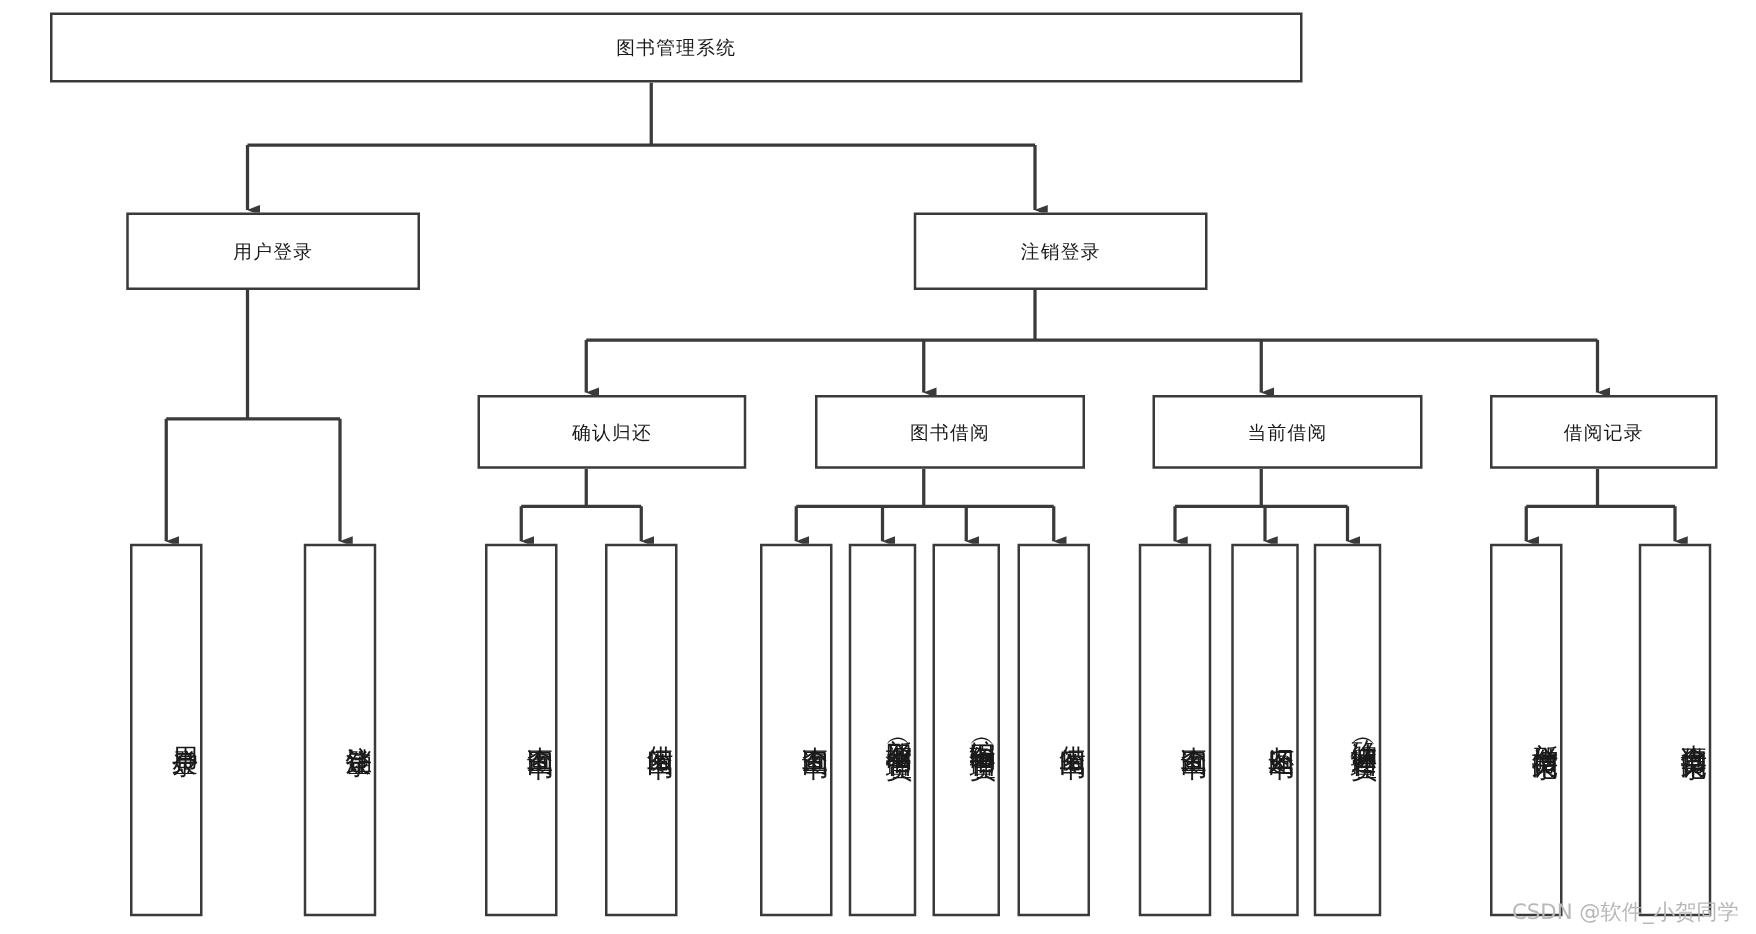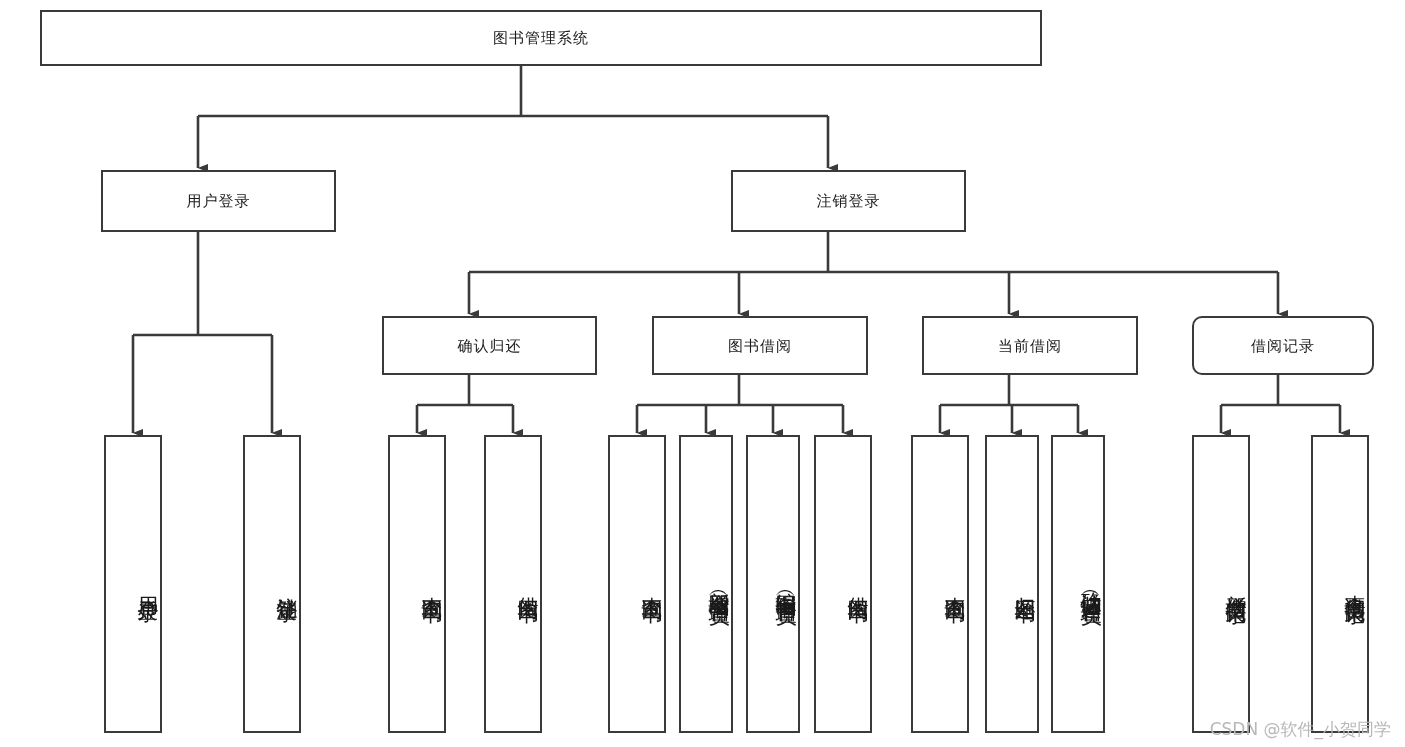--- a/index.html
+++ b/index.html
@@ -136,21 +136,21 @@
 
   <div class="node horiz" style="left:362px; top:316px; width:215px; height:59px;">
     <span>确认归还</span>
   </div>
   <div class="node horiz" style="left:902px; top:316px; width:216px; height:59px;">
     <span>当前借阅</span>
   </div>
   <div class="node horiz" style="left:632px; top:316px; width:216px; height:59px;">
     <span>图书借阅</span>
   </div>
-  <div class="node horiz" style="left:1172px; top:316px; width:182px; height:59px;border-radius:10px;">
+  <div class="node horiz" style="left:1172px; top:316px; width:182px; height:59px;">
     <span>借阅记录</span>
   </div>
 
   <div class="node vert" style="left:104px; top:435px; width:58px; height:298px;">
     <span class="vlabel">用户登录</span>
   </div>
   <div class="node vert" style="left:243px; top:435px; width:58px; height:298px;">
     <span class="vlabel">注销登录</span>
   </div>
   <div class="node vert" style="left:388px; top:435px; width:58px; height:298px;">

